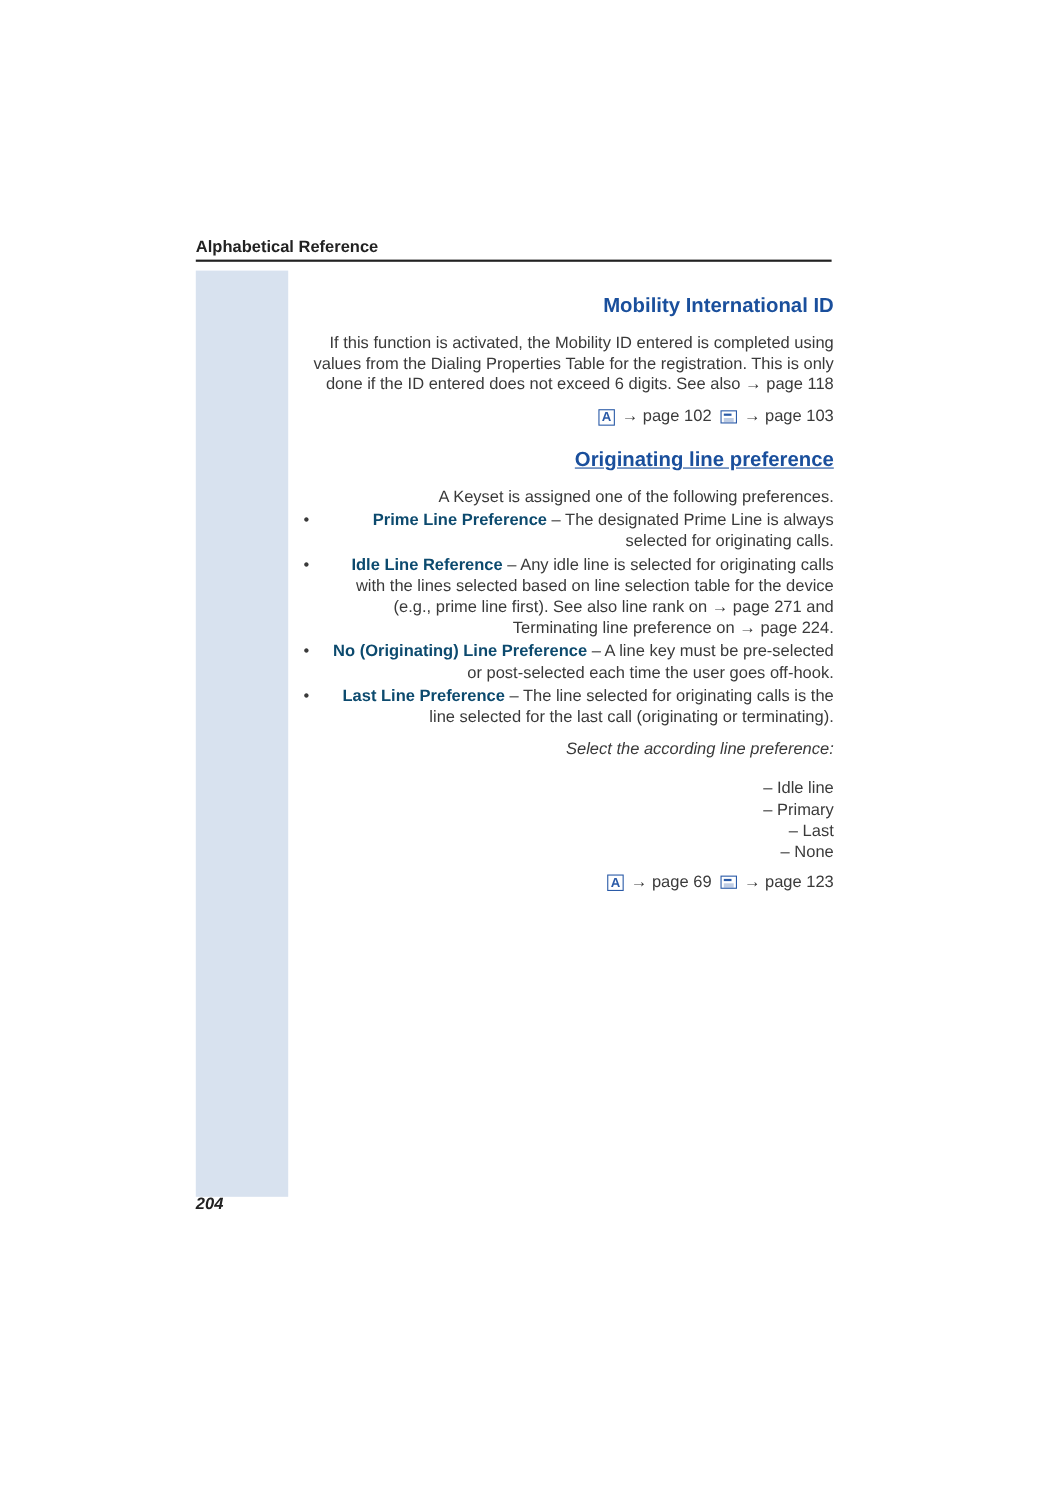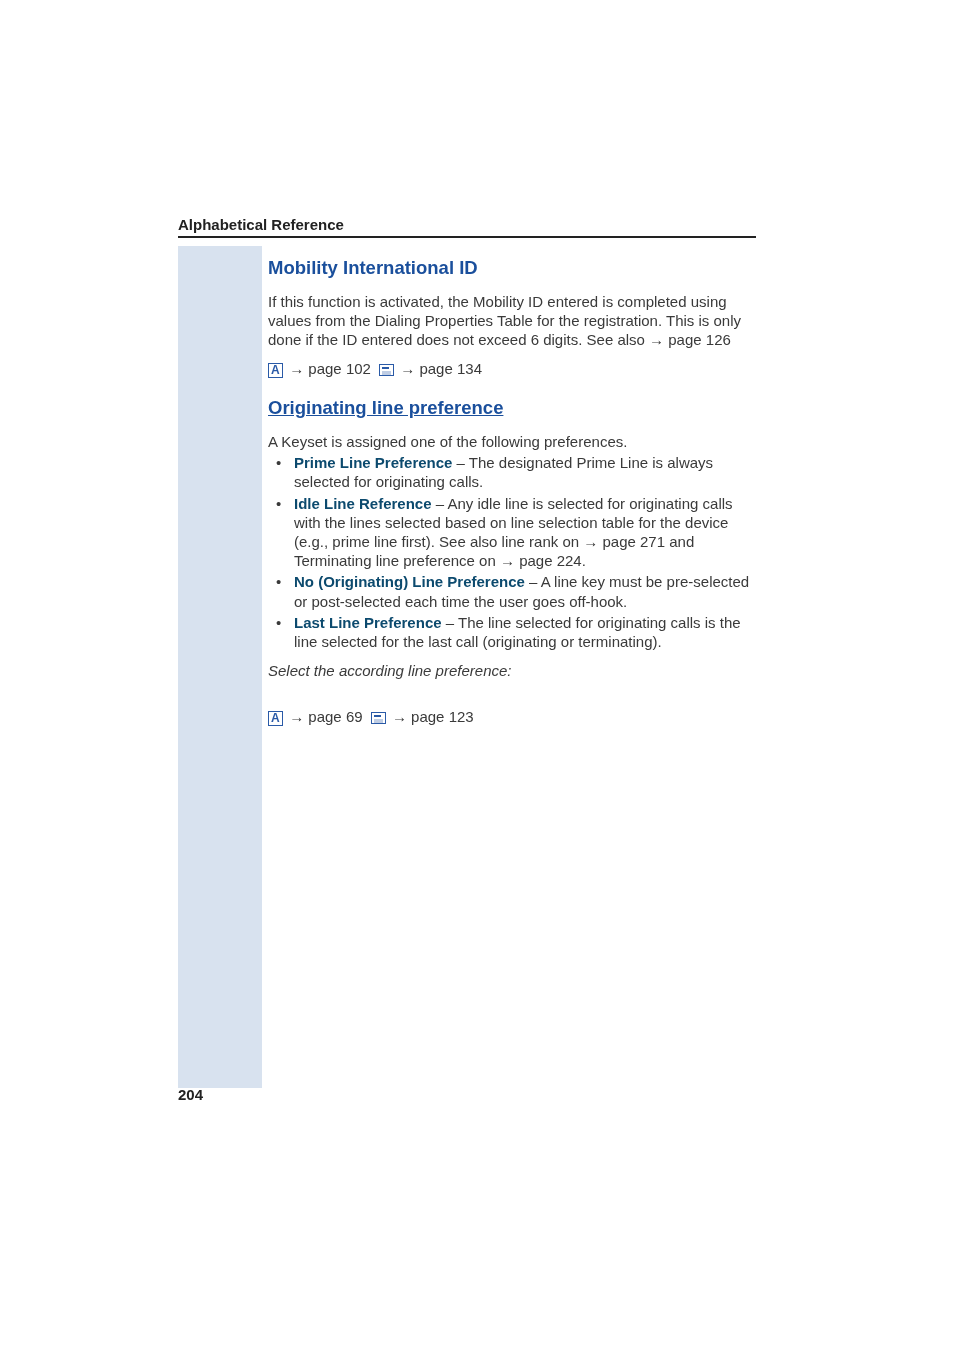--- a/index.html
+++ b/index.html
@@ -2,65 +2,65 @@
 <html><head>
 <meta charset="utf-8">
 <style>
   * { box-sizing: border-box; margin: 0; padding: 0; }
   html, body { width: 954px; height: 1351px; background: #ffffff; font-family: Arial, Helvetica, sans-serif; color: #3a3a3a; }
   .page { position: relative; width: 954px; height: 1351px; }
   .header-area { position: absolute; left: 178px; top: 216px; width: 600px; }
   .header-title { font-weight: bold; font-size: 15px; color: #222; }
   .header-rule { position: absolute; left: 178px; top: 236px; width: 578px; height: 2px; background: #222; }
   .sidebar { position: absolute; left: 178px; top: 246px; width: 84px; height: 842px; background: #d8e2ef; }
-  .content { position: absolute; left: 268px; top: 248px; width: 490px; font-size: 15px; line-height: 1.28; color: #3a3a3a; }
+  .content { position: absolute; left: 268px; top: 258px; width: 490px; font-size: 15px; line-height: 1.28; color: #3a3a3a; text-align: right; }
   .h3 { font-size: 18.5px; font-weight: bold; color: #1a4f9c; margin-top: 8px; margin-bottom: 12px; }
   .para { margin-bottom: 10px; }
   .refs { margin-bottom: 14px; margin-top: 4px; }
   .ref-icon { display: inline-block; vertical-align: middle; margin-right: 2px; }
   .ref-icon-admin { width: 15px; height: 15px; border: 1px solid #2a5aa7; position: relative; }
   .ref-icon-admin::after { content: "A"; color: #2a5aa7; font-weight: bold; font-size: 12px; position: absolute; left: 2px; top: -1px; }
   .ref-icon-phone { width: 15px; height: 12px; border: 1px solid #2a5aa7; position: relative; display: inline-block; }
   .ref-icon-phone::before { content: ""; position: absolute; left: 2px; top: 2px; width: 7px; height: 2px; background: #2a5aa7; }
   .ref-icon-phone::after { content: ""; position: absolute; left: 2px; top: 6px; width: 9px; height: 4px; background: #2a5aa7; opacity: 0.3; }
   .arrow { font-weight: bold; color: #3a3a3a; }
   ul.bullets { list-style: none; padding-left: 0; margin-bottom: 10px; }
   ul.bullets > li { position: relative; padding-left: 26px; margin-bottom: 2px; }
   ul.bullets > li::before { content: "•"; position: absolute; left: 8px; top: 0; font-size: 15px; color: #3a3a3a; }
   ul.dashes { list-style: none; padding-left: 26px; }
   ul.dashes > li::before { content: "– "; }
   .bold { font-weight: bold; color: #0c4a6e; }
-  .page-number { position: absolute; left: 178px; top: 1086px; font-weight: bold; font-size: 15px; color: #222; }
+  .page-number { position: absolute; left: 178px; top: 1086px; font-weight: bold; font-size: 15px; color: #222; font-style: italic; }
 </style>
 </head>
 <body>
 
 <div class="page">
   <div class="header-area">
     <div class="header-title">Alphabetical Reference</div>
   </div>
   <div class="header-rule"></div>
   <div class="sidebar"></div>
 
   <div class="content">
 
     <div class="h3">Mobility International ID</div>
 
     <div class="para">
       <span>If this function is activated, the Mobility ID entered is completed using values from the Dialing Properties Table for the registration. This is only done if the ID entered does not exceed 6 digits. See also </span><span class="arrow">→</span>
-      <span>page 126</span>
+      <span>page 118</span>
     </div>
 
     <div class="refs">
       <span class="ref-icon ref-icon-admin"></span>
       <span class="arrow">→</span>
       <span>page 102</span>
       <span class="ref-icon ref-icon-phone" style="margin-left:4px;"></span>
       <span class="arrow">→</span>
-      <span>page 134</span>
+      <span>page 103</span>
     </div>
 
     <div class="h3" style="margin-top:18px;text-decoration:underline;">Originating line preference</div>
 
 
     <div class="para" style="margin-bottom:2px;">A Keyset is assigned one of the following preferences.</div>
 
     <ul class="bullets">
       <li>
         <span class="bold">Prime Line Preference</span><span> – The designated Prime Line is always selected for originating calls.</span>
@@ -71,22 +71,28 @@
       <li>
         <span class="bold">No (Originating) Line Preference</span><span> – A line key must be pre-selected or post-selected each time the user goes off-hook.</span>
       </li>
       <li>
         <span class="bold">Last Line Preference</span><span> – The line selected for originating calls is the line selected for the last call (originating or terminating).</span>
       </li>
     </ul>
 
     <div class="para" style="margin-bottom:17px;font-style:italic;">Select the according line preference:</div>
 
+    <ul class="dashes">
+      <li>Idle line</li>
+      <li>Primary</li>
+      <li>Last</li>
+      <li>None</li>
+    </ul>
 
-    <div class="refs" style="margin-top:27px;">
+    <div class="refs" style="margin-top:8px;">
       <span class="ref-icon ref-icon-admin"></span>
       <span class="arrow">→</span>
       <span>page 69</span>
       <span class="ref-icon ref-icon-phone" style="margin-left:4px;"></span>
       <span class="arrow">→</span>
       <span>page 123</span>
     </div>
 
   </div>
 

